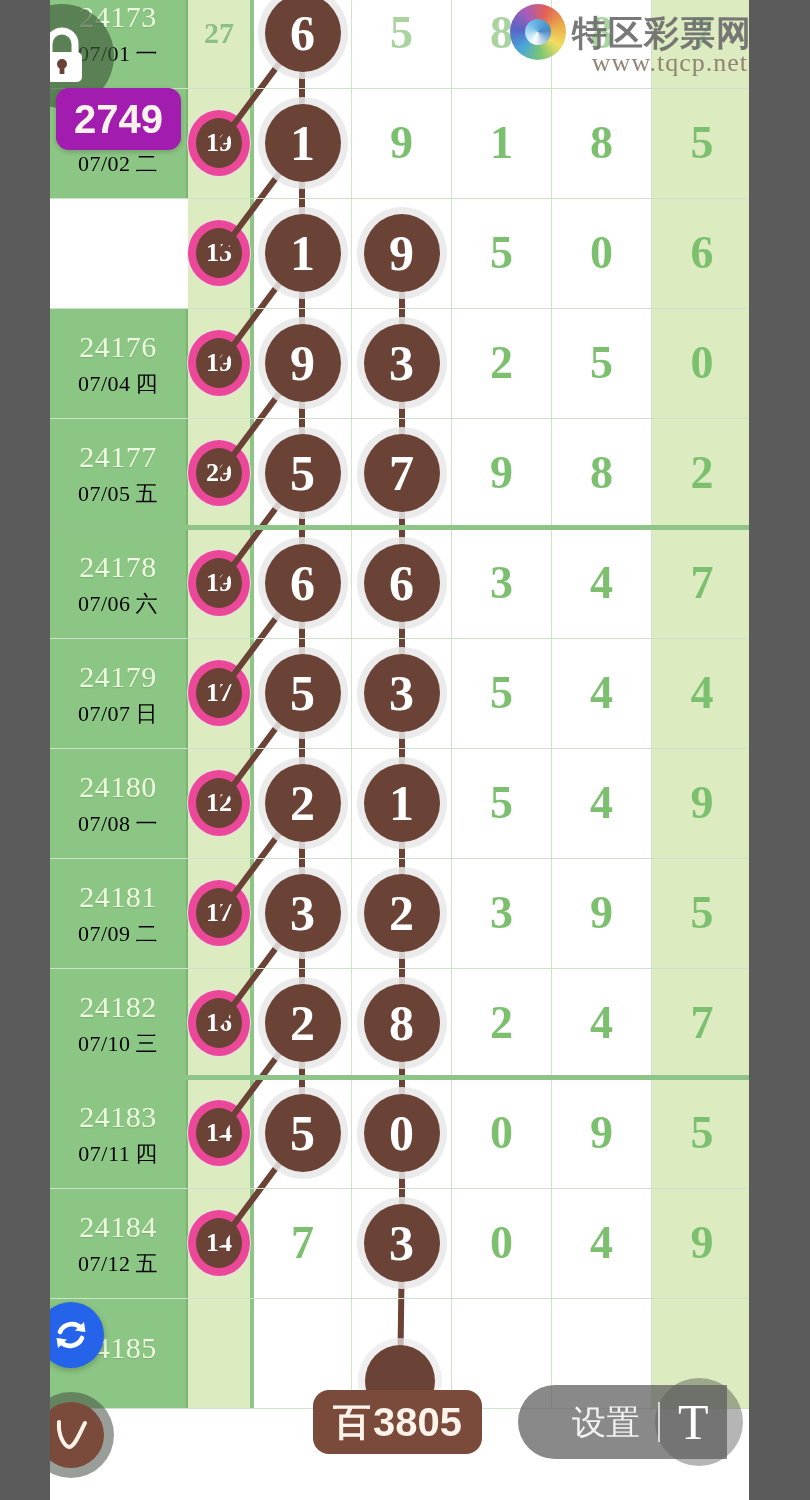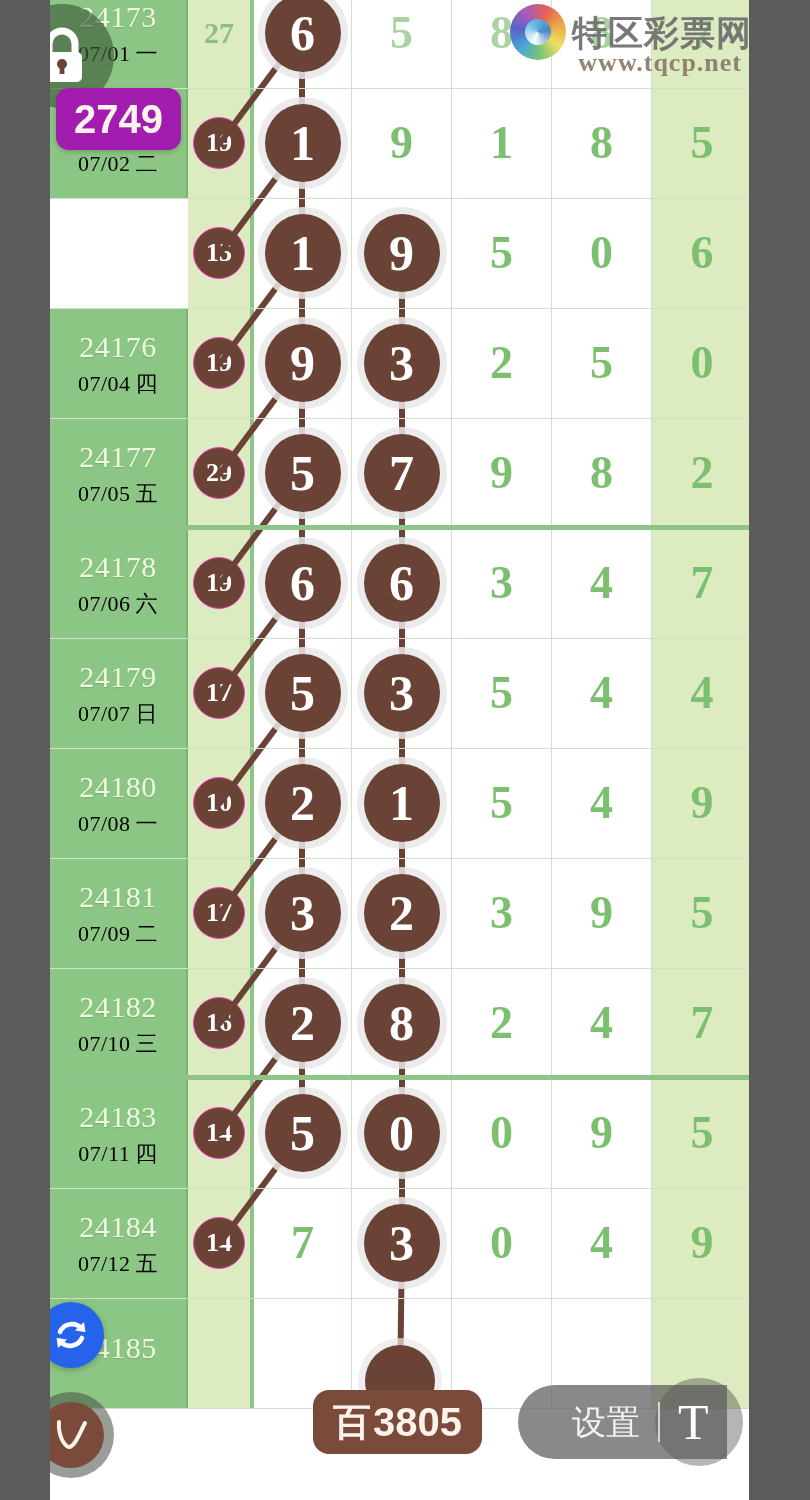--- a/index.html
+++ b/index.html
@@ -49,21 +49,21 @@
 
   .sumtxt{font-size:30px;color:#8cbf86;font-weight:bold;}
 
   .digit{font-size:46px;color:#7cc06f;font-weight:bold;line-height:1;}
   .digit.pale{color:#a9d49f;}
 
   
   .sumball{
     width:50px;height:50px;border-radius:50%;
     background:#6b4236;color:#fff;
-    border:1px solid #ec4899;
+    border:8px solid #ec4899;
     box-shadow:0 0 0 1px #e3e3e3;
     display:flex;align-items:center;justify-content:center;
     font-size:26px;font-weight:bold;line-height:1;
     font-family:"Liberation Serif",serif;
     text-align:right;
   }
 
   
   .ball{
     width:76px;height:78px;border-radius:50%;
@@ -85,22 +85,22 @@
   
   #wm{
     position:absolute;right:58px;top:4px;z-index:9;
     display:flex;align-items:center;gap:6px;opacity:.92;
   }
   #wm .wmtext{
     font-family:"Liberation Sans",sans-serif;
     font-size:35px;font-weight:bold;color:#6e6e6e;letter-spacing:1px;line-height:1;
   }
   #wm .wmurl{
-    position:absolute;right:10px;top:44px;
-    font-family:"Liberation Serif",serif;font-size:26px;color:#8a7a6a;letter-spacing:1px;font-weight:bold;
+    position:absolute;right:4px;top:44px;
+    font-family:"Liberation Serif",serif;font-size:26px;color:#8a7a6a;letter-spacing:1px;
   }
   .swirl{
     width:56px;height:56px;border-radius:50%;flex:0 0 auto;
     background:
       conic-gradient(from 20deg,#e0534a,#e9a13b,#f0dc55,#6fc06a,#3aa0d8,#4b58c0,#a04fb5,#e0534a);
     position:relative;
   }
   .swirl::after{
     content:"";position:absolute;left:50%;top:50%;width:26px;height:26px;
     transform:translate(-50%,-50%);border-radius:50%;
@@ -391,21 +391,21 @@
             <span class="digit">4</span>
           </div>
         </div>
         <div class="row-sep" style="top: 748px;"></div>
         <div class="row" style="top: 748px;">
           <div class="cell c-label">
             <div class="issue">24180</div>
             <div class="date">07/08<span class="wd">一</span></div>
           </div>
           <div class="cell c-sum">
-            <span class="sumball">10</span>
+            <span class="sumball">12</span>
           </div>
           <div class="cell c-d0">
             <span class="ball">2</span>
           </div>
           <div class="cell c-d1">
             <span class="ball">1</span>
           </div>
           <div class="cell c-d2">
             <span class="digit">5</span>
           </div>

